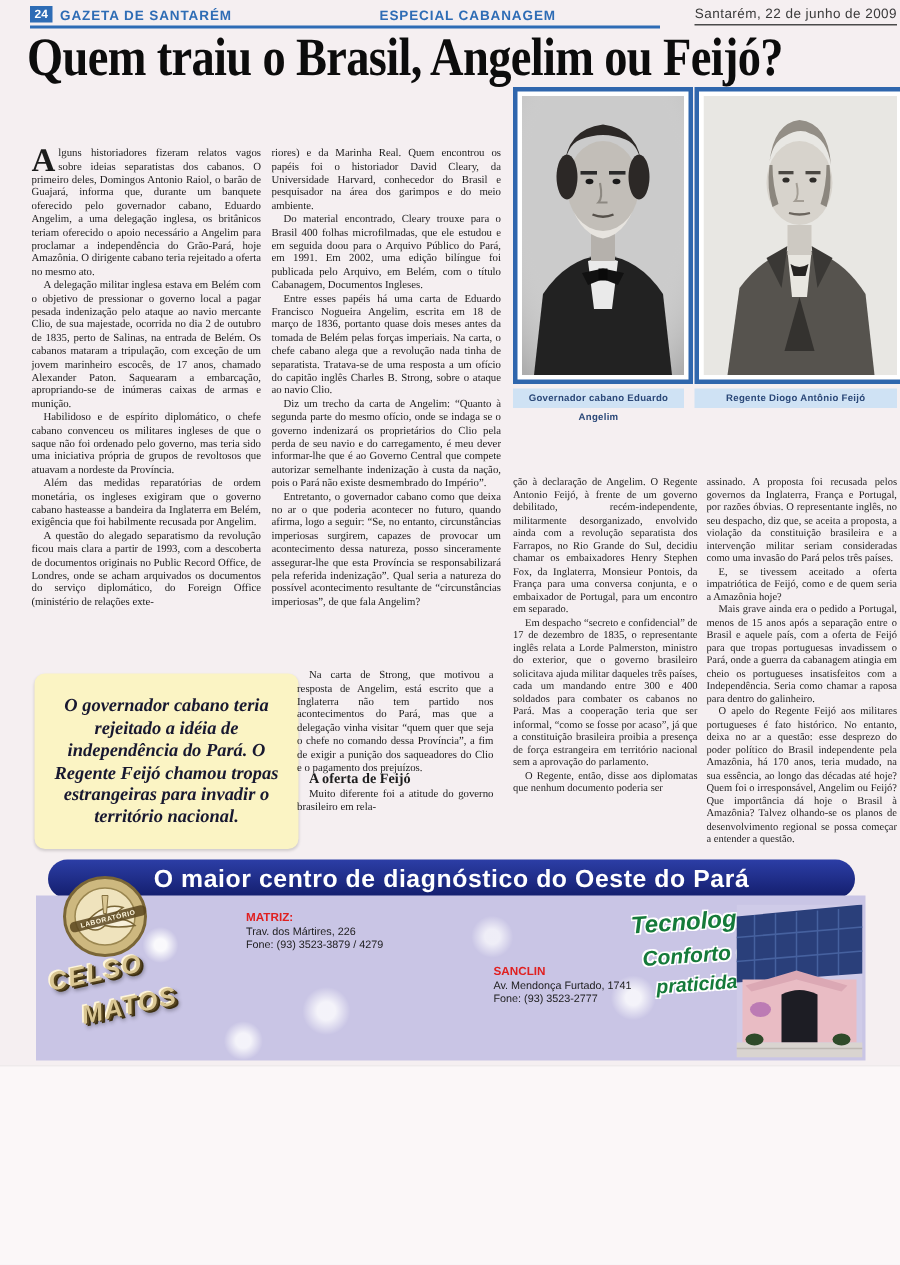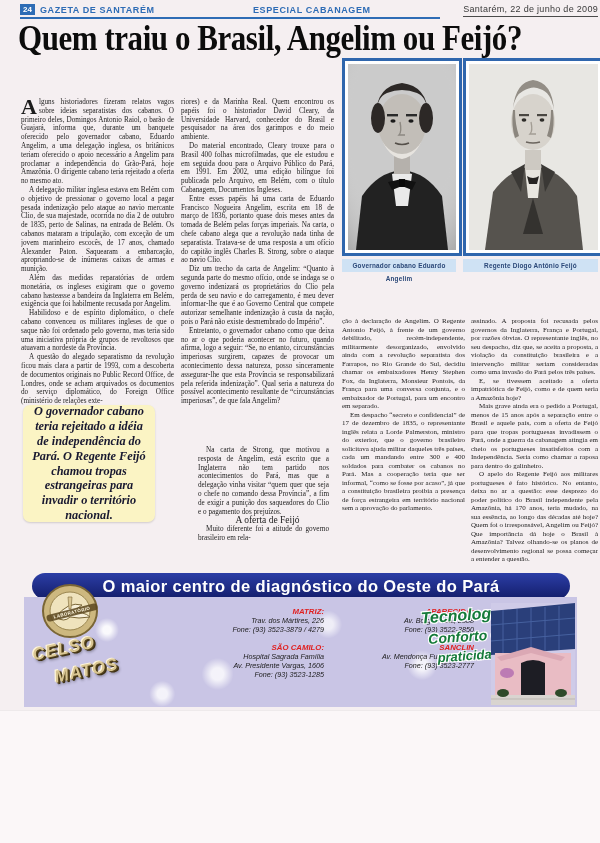--- a/index.html
+++ b/index.html
@@ -23,23 +23,23 @@
   .bcol{position:absolute;overflow:hidden;font-size:7.2px;line-height:8.8px;text-align:justify;}
   .bcol p{margin:0;text-indent:8px;}
   .bcol p.noindent{text-indent:0;margin-top:40px;}
   .col1{left:21px;top:58px;width:153px;height:368px;}
   .col2a{left:181px;top:58px;width:153px;height:384px;}
   .col2b{left:198px;top:446px;width:131px;height:127px;}
   .col3{left:342px;top:277px;width:123px;height:294px;font-size:7px;line-height:8.5px;}
   .col4{left:471px;top:277px;width:127px;height:294px;font-size:7px;line-height:8.5px;}
   .dropcap::first-letter{float:left;font-size:22px;line-height:16px;font-weight:bold;
                          padding:1px 2px 0 0;}
-  .subhead{text-align:center;font-weight:normal;font-size:9.5px;margin:5px 0 3px;text-indent:0;}
-  
-  .pullquote{position:absolute;left:23px;top:405px;width:132px;height:117px;background:#fbf4c4;
+  .subhead{font-weight:bold;font-size:9.5px;margin:5px 0 3px;text-indent:0;}
+  
+  .pullquote{position:absolute;left:23px;top:449px;width:176px;height:117px;background:#fbf4c4;
              border-radius:7px;box-shadow:0 1px 2px rgba(0,0,0,.15);display:flex;align-items:center;}
   .pullquote div{width:100%;padding:4px 5px;text-align:center;font-weight:bold;font-style:italic;
              font-size:12.3px;line-height:14.8px;color:#181830;}
   
   .frame{position:absolute;top:58px;border:3px solid #2f66ad;background:#fff;padding:3px;}
   .frame-left{left:342px;width:108px;height:186px;}
   .frame-right{left:463px;width:129px;height:186px;}
   .frame svg{display:block;}
   .caption{position:absolute;top:259px;height:13px;background:#cfe2f4;
            font:bold 6.4px/13px "Liberation Sans",sans-serif;color:#2b4878;text-align:center;
@@ -54,21 +54,21 @@
       font:bold 16.5px/26px "Liberation Sans",sans-serif;letter-spacing:.4px;
       box-shadow:0 1px 0 rgba(255,255,255,.5);}
   .ad-body{position:absolute;left:0;top:24px;width:553px;height:110px;background-color:#c9c5e5;
       background-image:
         radial-gradient(circle at 15% 30%,rgba(255,255,255,.9) 4px,transparent 12px),
         radial-gradient(circle at 35% 70%,rgba(255,255,255,.8) 6px,transparent 16px),
         radial-gradient(circle at 55% 25%,rgba(255,255,255,.7) 5px,transparent 14px),
         radial-gradient(circle at 72% 62%,rgba(255,255,255,.8) 5px,transparent 15px),
         radial-gradient(circle at 88% 35%,rgba(255,255,255,.7) 4px,transparent 12px),
         radial-gradient(circle at 25% 88%,rgba(255,255,255,.8) 5px,transparent 13px);}
-  .loc{position:absolute;text-align:right;color:#1c1c1c;font-size:7.2px;line-height:9px;font-style:italic;}
+  .loc{position:absolute;text-align:left;color:#1c1c1c;font-size:7.2px;line-height:9px;}
   .loc .lbl{color:#e02020;font-weight:bold;font-size:7.8px;}
   .loc1{left:140px;top:10px;width:160px;}
   .loc2{left:305px;top:10px;width:145px;}
   .loc3{left:140px;top:46px;width:160px;}
   .loc4{left:305px;top:46px;width:145px;}
   .slogan{position:absolute;left:398px;top:8px;width:125px;color:#157a3a;font-weight:bold;
           font-style:italic;transform:rotate(-4deg);}
   .slogan div{text-shadow:-1px -1px 0 #fff,1px -1px 0 #fff,-1px 1px 0 #fff,1px 1px 0 #fff;}
   .slog1{font-size:16px;}
   .slog2{font-size:14px;margin:4px 0 0 6px;}
@@ -98,22 +98,22 @@
   <div class="masthead">GAZETA DE SANTARÉM</div>
   <div class="section-title">ESPECIAL CABANAGEM</div>
   <div class="date">Santarém, 22 de junho de 2009</div>
   <div class="header-rule"></div>
 
   <div class="headline">Quem traiu o Brasil, Angelim ou Feijó?</div>
 
   <div class="bcol col1">
     <p class="noindent dropcap">Alguns historiadores fizeram relatos vagos sobre ideias separatistas dos cabanos. O primeiro deles, Domingos Antonio Raiol, o barão de Guajará, informa que, durante um banquete oferecido pelo governador cabano, Eduardo Angelim, a uma delegação inglesa, os britânicos teriam oferecido o apoio necessário a Angelim para proclamar a independência do Grão-Pará, hoje Amazônia. O dirigente cabano teria rejeitado a oferta no mesmo ato.</p>
     <p>A delegação militar inglesa estava em Belém com o objetivo de pressionar o governo local a pagar pesada indenização pelo ataque ao navio mercante Clio, de sua majestade, ocorrida no dia 2 de outubro de 1835, perto de Salinas, na entrada de Belém. Os cabanos mataram a tripulação, com exceção de um jovem marinheiro escocês, de 17 anos, chamado Alexander Paton. Saquearam a embarcação, apropriando-se de inúmeras caixas de armas e munição.</p>
+    <p>Habilidoso e de espírito diplomático, o chefe cabano convenceu os militares ingleses de que o saque não foi ordenado pelo governo, mas teria sido uma iniciativa própria de grupos de revoltosos que atuavam a nordeste da Província.</p>
     <p>Além das medidas reparatórias de ordem monetária, os ingleses exigiram que o governo cabano hasteasse a bandeira da Inglaterra em Belém, exigência que foi habilmente recusada por Angelim.</p>
-    <p>Habilidoso e de espírito diplomático, o chefe cabano convenceu os militares ingleses de que o saque não foi ordenado pelo governo, mas teria sido uma iniciativa própria de grupos de revoltosos que atuavam a nordeste da Província.</p>
     <p>A questão do alegado separatismo da revolução ficou mais clara a partir de 1993, com a descoberta de documentos originais no Public Record Office, de Londres, onde se acham arquivados os documentos do serviço diplomático, do Foreign Office (ministério de relações exte-</p>
   </div>
 
   <div class="pullquote">
     <div>O governador cabano teria rejeitado a idéia de independência do Pará. O Regente Feijó chamou tropas estrangeiras para invadir o território nacional.</div>
   </div>
 
   <div class="bcol col2a">
     <p class="noindent">riores) e da Marinha Real. Quem encontrou os papéis foi o historiador David Cleary, da Universidade Harvard, conhecedor do Brasil e pesquisador na área dos garimpos e do meio ambiente.</p>
     <p>Do material encontrado, Cleary trouxe para o Brasil 400 folhas microfilmadas, que ele estudou e em seguida doou para o Arquivo Público do Pará, em 1991. Em 2002, uma edição bilíngue foi publicada pelo Arquivo, em Belém, com o título Cabanagem, Documentos Ingleses.</p>
@@ -177,20 +177,21 @@
       <path d="M62,58 Q64,67 61,70 L67,70" fill="none" stroke="#a39d94" stroke-width="1.3"></path>
       <path d="M57,78 Q64,80 71,78" fill="none" stroke="#6b655e" stroke-width="1.5"></path>
       <path d="M58,112 Q64,116 70,112 L68,120 L60,120 Z" fill="#262422"></path>
     </svg>
   </div>
   <div class="caption cap-right">Regente Diogo Antônio Feijó</div>
 
   <div class="bcol col3">
     <p class="noindent">ção à declaração de Angelim. O Regente Antonio Feijó, à frente de um governo debilitado, recém-independente, militarmente desorganizado, envolvido ainda com a revolução separatista dos Farrapos, no Rio Grande do Sul, decidiu chamar os embaixadores Henry Stephen Fox, da Inglaterra, Monsieur Pontois, da França para uma conversa conjunta, e o embaixador de Portugal, para um encontro em separado.</p>
     <p>Em despacho “secreto e confidencial” de 17 de dezembro de 1835, o representante inglês relata a Lorde Palmerston, ministro do exterior, que o governo brasileiro solicitava ajuda militar daqueles três países, cada um mandando entre 300 e 400 soldados para combater os cabanos no Pará. Mas a cooperação teria que ser informal, “como se fosse por acaso”, já que a constituição brasileira proibia a presença de força estrangeira em território nacional sem a aprovação do parlamento.</p>
+    <p>O Regente, então, disse aos diplomatas que nenhum documento poderia ser</p>
   </div>
 
   <div class="bcol col4">
     <p class="noindent">assinado. A proposta foi recusada pelos governos da Inglaterra, França e Portugal, por razões óbvias. O representante inglês, no seu despacho, diz que, se aceita a proposta, a violação da constituição brasileira e a intervenção militar seriam consideradas como uma invasão do Pará pelos três países.</p>
     <p>E, se tivessem aceitado a oferta impatriótica de Feijó, como e de quem seria a Amazônia hoje?</p>
     <p>Mais grave ainda era o pedido a Portugal, menos de 15 anos após a separação entre o Brasil e aquele país, com a oferta de Feijó para que tropas portuguesas invadissem o Pará, onde a guerra da cabanagem atingia em cheio os portugueses insatisfeitos com a Independência. Seria como chamar a raposa para dentro do galinheiro.</p>
     <p>O apelo do Regente Feijó aos militares portugueses é fato histórico. No entanto, deixa no ar a questão: esse desprezo do poder político do Brasil independente pela Amazônia, há 170 anos, teria mudado, na sua essência, ao longo das décadas até hoje? Quem foi o irresponsável, Angelim ou Feijó? Que importância dá hoje o Brasil à Amazônia? Talvez olhando-se os planos de desenvolvimento regional se possa começar a entender a questão.</p>
   </div>
 
   <div class="ad">
@@ -206,31 +207,20 @@
         </svg>
         <div class="logo-sub">LABORATÓRIO</div>
         <div class="goldtxt gold1">CELSO</div>
         <div class="goldtxt gold2">MATOS</div>
       </div>
 
       <div class="loc loc1">
         <div class="lbl">MATRIZ:</div>
         <div>Trav. dos Mártires, 226</div>
         <div>Fone: (93) 3523-3879 / 4279</div>
-      </div>
-      <div class="loc loc2">
-        <div class="lbl">APARECIDA:</div>
-        <div>Av. Borges Leal, 2388</div>
-        <div>Fone: (93) 3522-3850</div>
-      </div>
-      <div class="loc loc3">
-        <div class="lbl">SÃO CAMILO:</div>
-        <div>Hospital Sagrada Família</div>
-        <div>Av. Presidente Vargas, 1606</div>
-        <div>Fone: (93) 3523-1285</div>
       </div>
       <div class="loc loc4">
         <div class="lbl">SANCLIN</div>
         <div>Av. Mendonça Furtado, 1741</div>
         <div>Fone: (93) 3523-2777</div>
       </div>
 
       <div class="slogan">
         <div class="slog1">Tecnologia</div>
         <div class="slog2">Conforto e</div>

